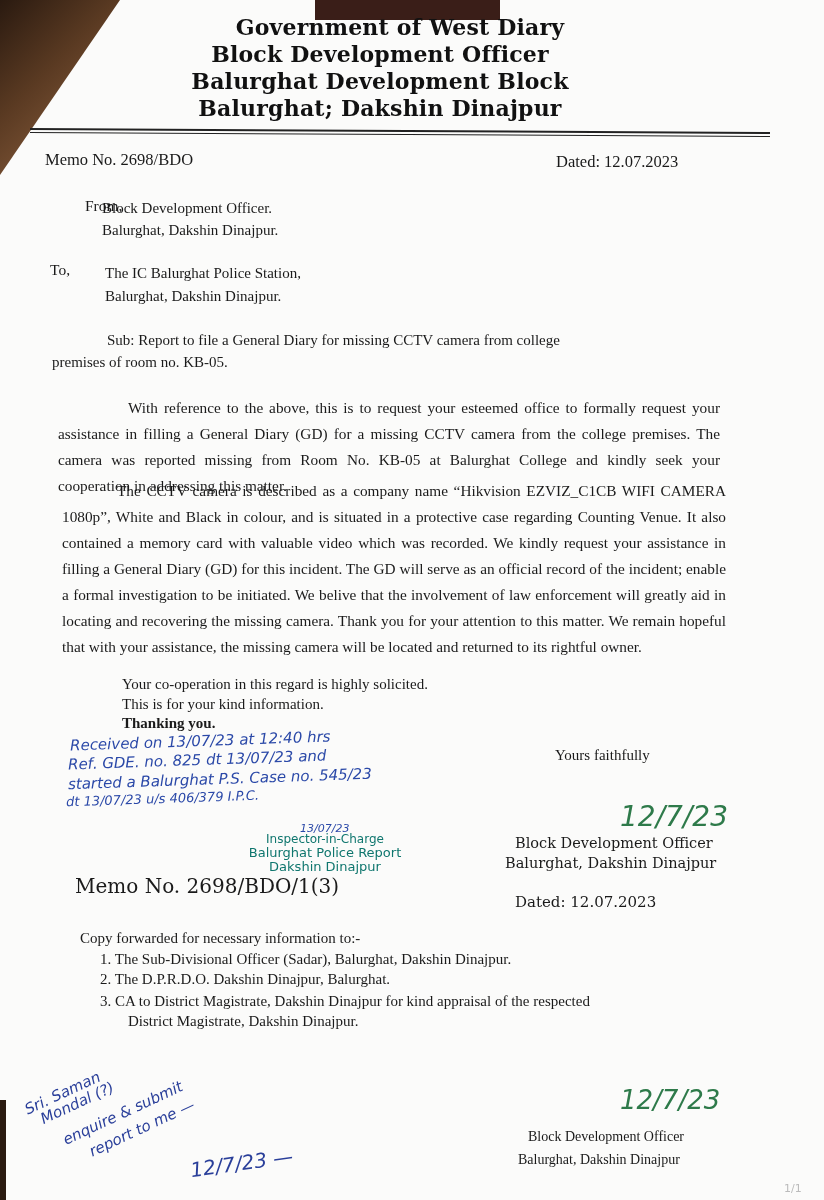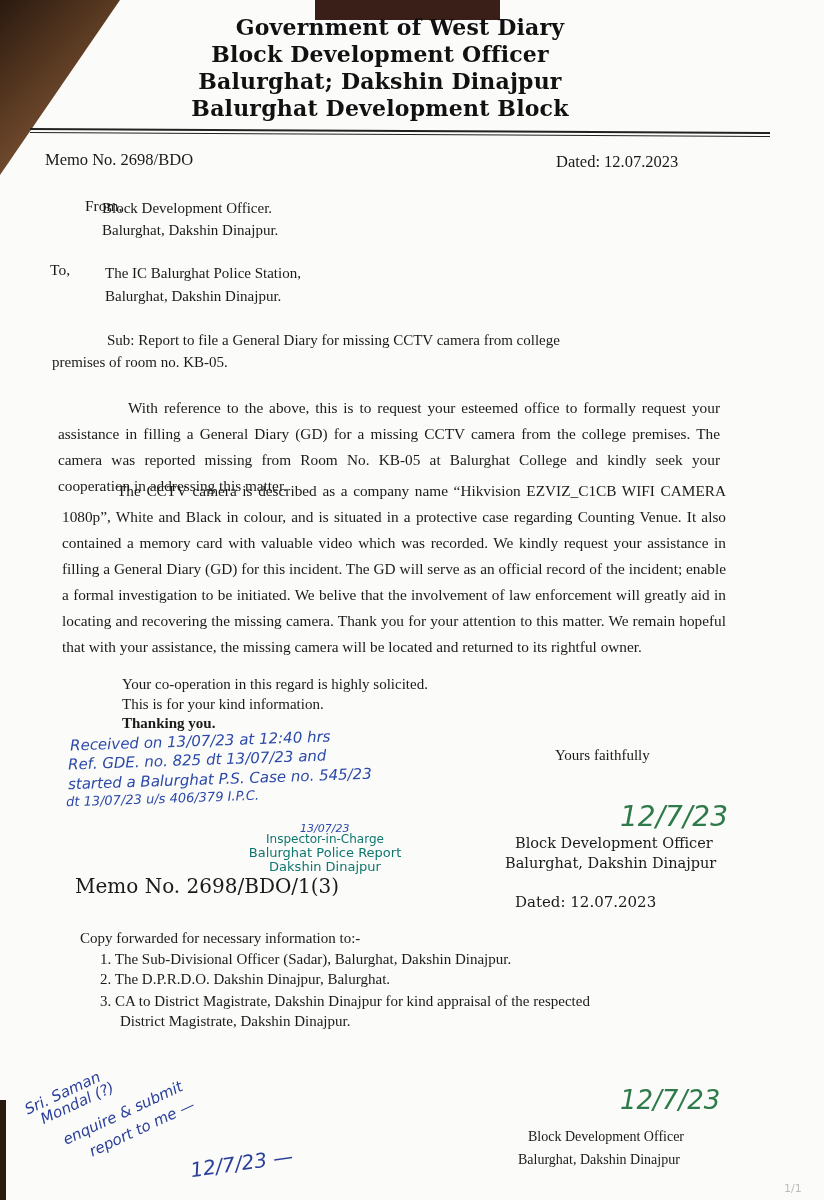--- a/index.html
+++ b/index.html
@@ -42,22 +42,22 @@
 </head>
 <body>
 
 <div class="wood"></div>
 <div class="wood-strip"></div>
 
 <div class="redact"></div>
 <div class="header">
   <div class="l1">Government of West Diary</div>
   <div>Block Development Officer</div>
+  <div>Balurghat Development Block</div>
   <div>Balurghat; Dakshin Dinajpur</div>
-  <div>Balurghat Development Block</div>
 </div>
 <div class="rule1"></div>
 <div class="rule2"></div>
 
 <div class="t memo">Memo No. 2698/BDO</div>
 <div class="t dated">Dated: 12.07.2023</div>
 
 <div class="t lbl" style="left:46px;top:196px;margin-left:39px;">From,</div>
 <div class="t" style="left:102px;top:198px;">Block Development Officer.</div>
 <div class="t" style="left:102px;top:220px;">Balurghat, Dakshin Dinajpur.</div>
@@ -93,21 +93,21 @@
 <div class="t bold-serif" style="left:515px;top:833px;font-size:14.5px;">Block Development Officer</div>
 <div class="t bold-serif" style="left:505px;top:853px;font-size:14.5px;">Balurghat, Dakshin Dinajpur</div>
 
 <div class="t bold-serif" style="left:75px;top:876px;font-size:20px;">Memo No. 2698/BDO/1(3)</div>
 <div class="t bold-serif" style="left:515px;top:892px;font-size:15px;">Dated: 12.07.2023</div>
 
 <div class="t" style="left:80px;top:928px;">Copy forwarded for necessary information to:-</div>
 <div class="list" style="top:950px;">1.  The Sub-Divisional Officer (Sadar), Balurghat, Dakshin Dinajpur.</div>
 <div class="list" style="top:970px;">2.  The D.P.R.D.O. Dakshin Dinajpur, Balurghat.</div>
 <div class="list" style="top:992px;">3.  CA to District Magistrate, Dakshin Dinajpur for kind appraisal of the respected</div>
-<div class="list" style="left:120px;top:1012px;">District Magistrate, Dakshin Dinajpur.</div>
+<div class="list" style="left:128px;top:1012px;">District Magistrate, Dakshin Dinajpur.</div>
 
 <div class="hand" style="left:22px;top:1085px;transform:rotate(-25deg);color:#2a3f9a;">Sri. Saman</div>
 <div class="hand" style="left:38px;top:1095px;transform:rotate(-25deg);color:#2a3f9a;">Mondal (?)</div>
 <div class="hand" style="left:58px;top:1105px;transform:rotate(-25deg);color:#2a3f9a;">enquire &amp; submit</div>
 <div class="hand" style="left:85px;top:1120px;transform:rotate(-25deg);color:#2a3f9a;">report to me —</div>
 <div class="hand" style="left:190px;top:1155px;transform:rotate(-8deg);font-size:20px;color:#2a3f9a;">12/7/23 —</div>
 
 <div class="sig" style="left:620px;top:1085px;font-size:26px;">12/7/23</div>
 <div class="t" style="left:528px;top:1127px;font-size:14px;">Block Development Officer</div>
 <div class="t" style="left:518px;top:1150px;font-size:14px;">Balurghat, Dakshin Dinajpur</div>

